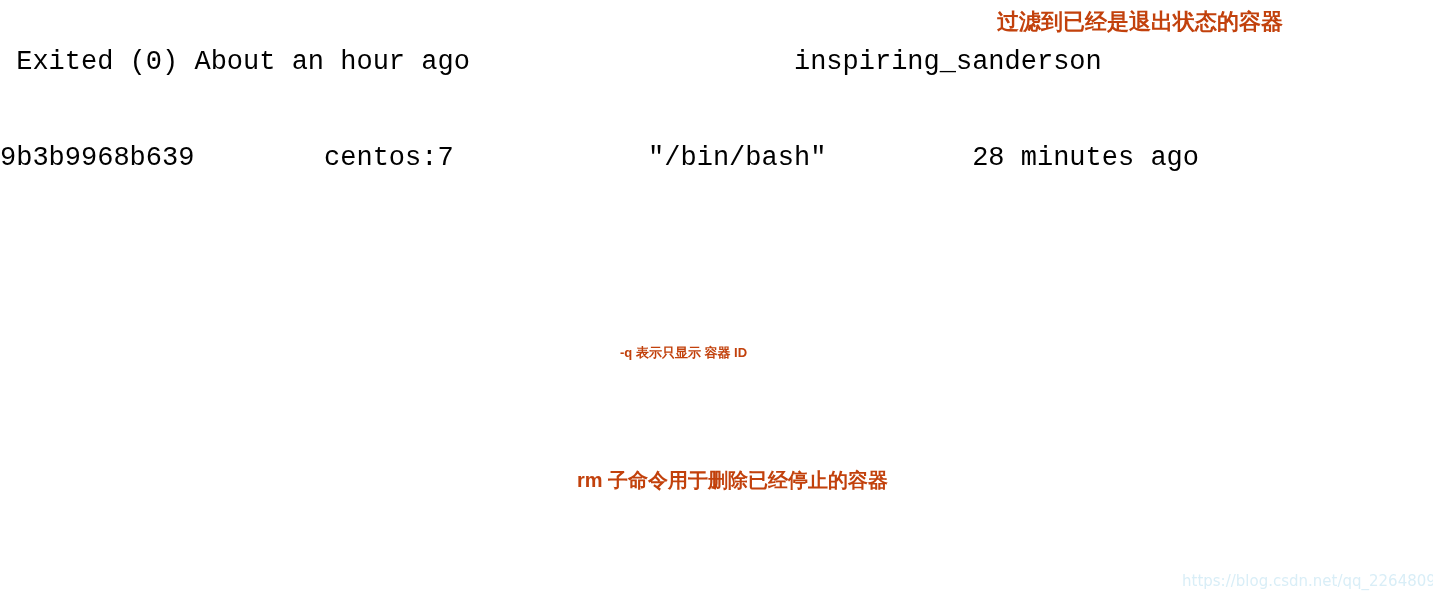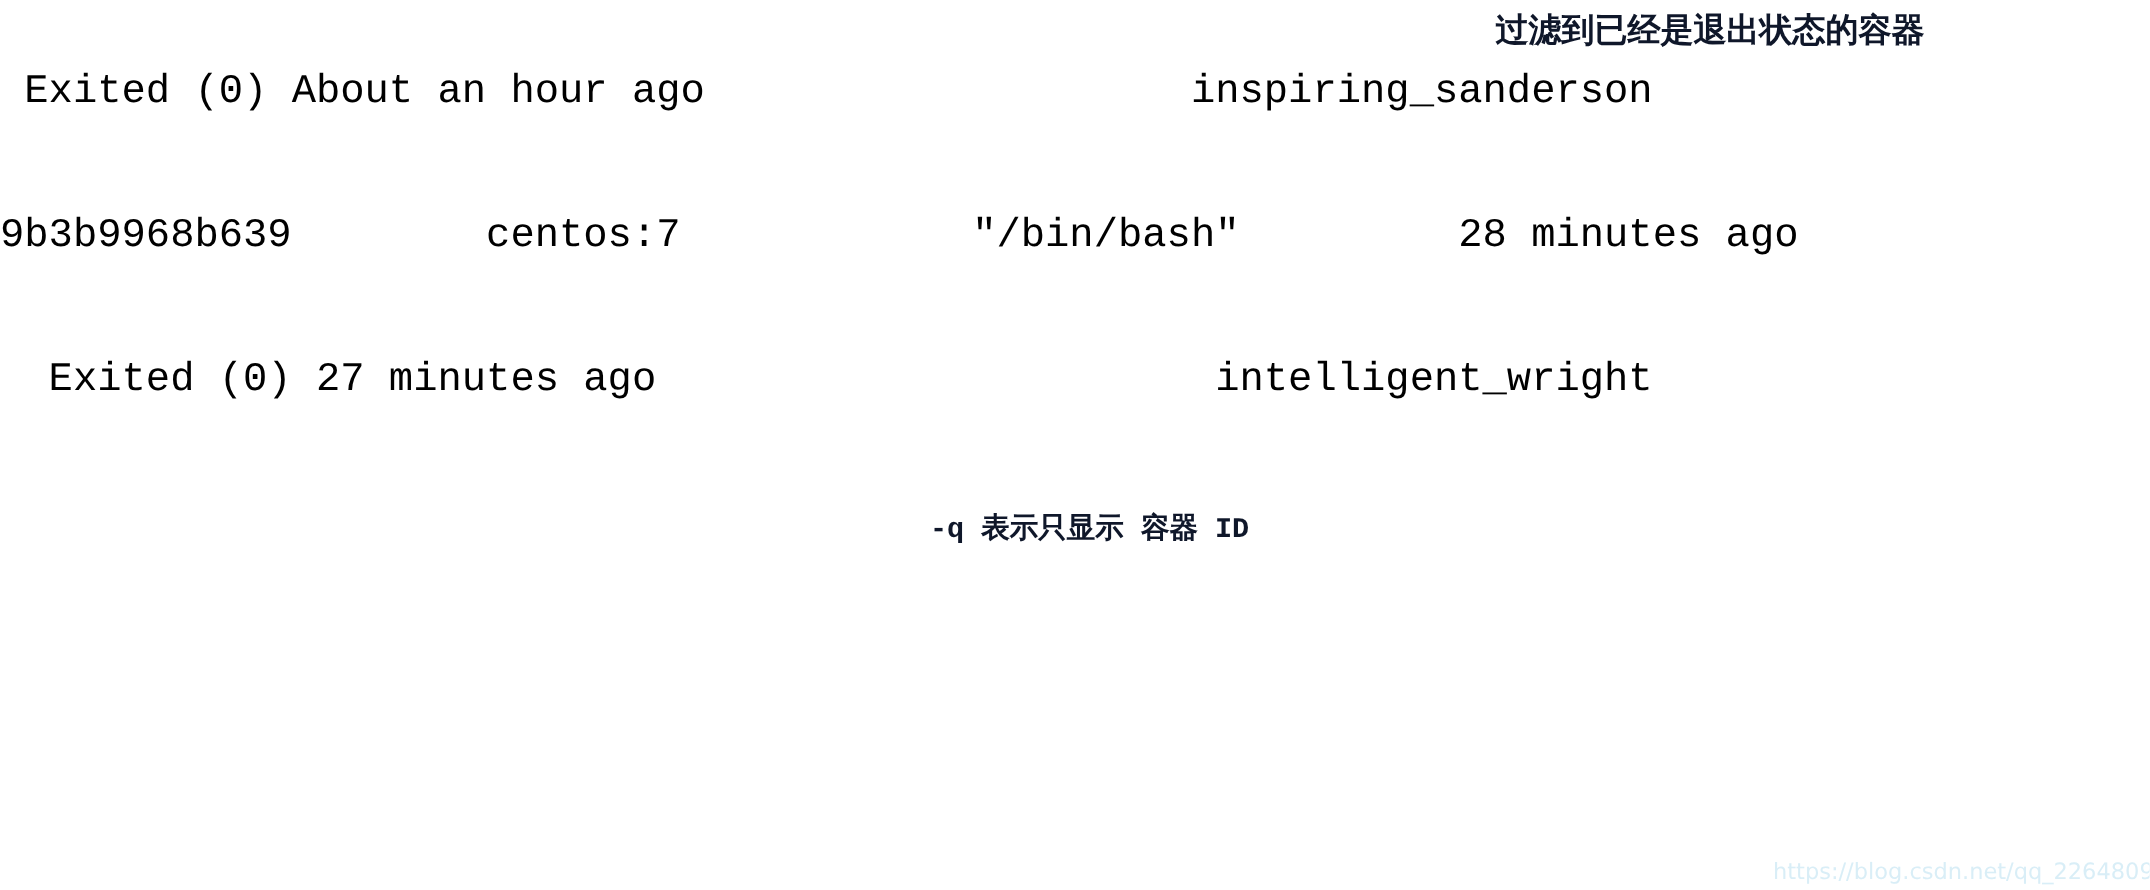--- a/index.html
+++ b/index.html
@@ -36,34 +36,34 @@
     height: 32px;
     line-height: 32px;
     white-space: pre;
     letter-spacing: 0px;
     font-size: 27px;
     font-family: Liberation Mono, monospace;
   }
   
   .annot {
     position: absolute;
-    color: #0f172a;
-    font-family: Liberation Mono, monospace;
+    color: #c2410c;
+    font-family: Liberation Sans, sans-serif;
     font-weight: bold;
     white-space: pre;
   }
   #annot-0 {
     left: 997px;
     top: 6px;
     font-size: 22px;
   }
   #annot-1 {
     left: 620px;
     top: 337px;
-    font-size: 19px;
+    font-size: 13px;
   }
   #annot-2 {
     left: 577px;
     top: 464px;
     font-size: 20px;
   }
   #watermark {
     position: absolute;
     left: 1182px;
     top: 565px;
@@ -74,34 +74,34 @@
   }
 </style>
 </head>
 <body>
 
 <div id="terminal">
 
   <div class="screen-lines">
     <span class="line"> Exited (0) About an hour ago                    inspiring_sanderson</span>
     <span class="line">9b3b9968b639        centos:7            "/bin/bash"         28 minutes ago</span>
-    <span class="line">  Exited (0) 27 minutes ago                       intelligent_wright</span>
     
     
     
     
     
     
     
     
     
     
     
     
     
   </div>
 
   <div class="annot" id="annot-0">过滤到已经是退出状态的容器</div>
   <div class="annot" id="annot-1">-q 表示只显示 容器 ID</div>
+  <div class="annot" id="annot-2">rm 子命令用于删除已经停止的容器</div>
 
   <div id="watermark">https://blog.csdn.net/qq_22648091</div>
 
 </div>
 
 </body></html>

